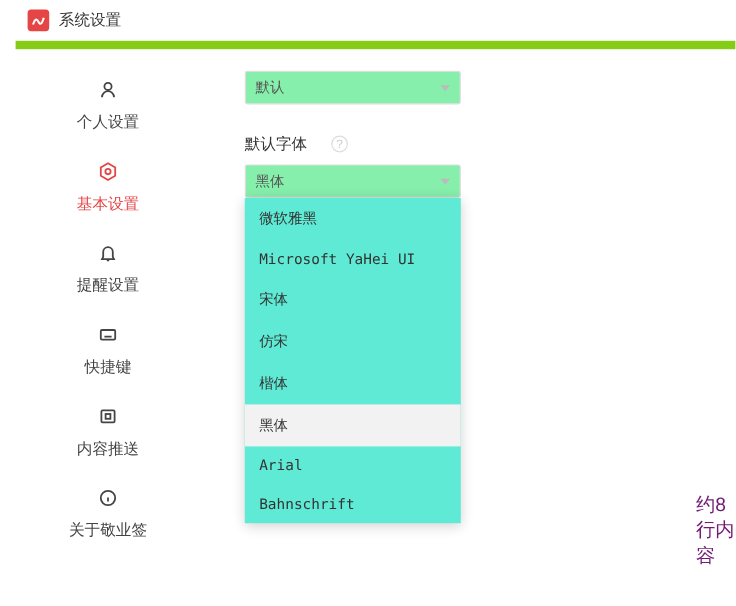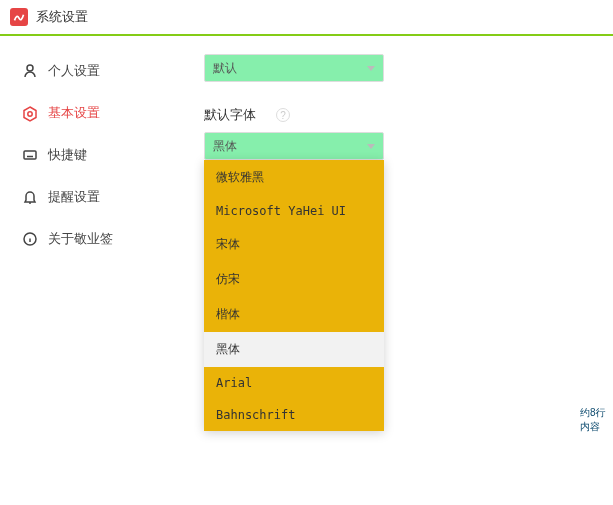--- a/index.html
+++ b/index.html
@@ -10,22 +10,23 @@
     background: #fff;
     width: 613px;
     height: 505px;
     overflow: hidden;
     position: relative;
   }
   .titlebar {
     display: flex;
     align-items: center;
     padding: 8px 10px;
-    border-bottom: 2px solid #84cc16;
+    border-bottom: 7px solid #84cc16;
     gap: 8px;
+    margin-left: 13px;
   }
   .app-logo {
     width: 18px; height: 18px;
     background: #e64545;
     border-radius: 3px;
     display: flex; align-items: center; justify-content: center;
     color: #fff; font-size: 11px; font-weight: bold;
   }
   .titlebar-title { font-size: 13px; color: #333; }
   .main {
@@ -36,22 +37,23 @@
     width: 180px;
     padding: 14px 0;
   }
   .side-item {
     display: flex;
     align-items: center;
     gap: 10px;
     padding: 12px 22px;
     color: #444;
     cursor: pointer;
-  }
-  .side-item.active { color: #e64545; align-items: flex-end; }
+    flex-direction: column;
+  }
+  .side-item.active { color: #e64545; }
   .side-icon { width: 16px; height: 16px; display: inline-flex; align-items: center; justify-content: center; }
   .side-icon svg { width: 16px; height: 16px; stroke: currentColor; fill: none; stroke-width: 1.5; }
   .content {
     flex: 1;
     padding: 18px 24px;
     position: relative;
   }
   .dropdown {
     width: 180px;
     height: 28px;
@@ -86,21 +88,21 @@
     border-radius: 50%;
     font-size: 10px;
     color: #ccc;
     display: inline-flex; align-items: center; justify-content: center;
   }
   .dropdown2-wrap { position: relative; margin-top: 8px; }
   .dropdown-list {
     position: absolute;
     top: 28px; left: 0;
     width: 180px;
-    background: #eab308;
+    background: #5eead4;
     box-shadow: 0 2px 10px rgba(0,0,0,0.18);
     z-index: 10;
     max-height: 340px;
     overflow: hidden;
   }
   .dropdown-list-inner {
     max-height: 340px;
     overflow-y: auto;
   }
   .dropdown-option {
@@ -108,22 +110,22 @@
     font-size: 12px;
     color: #333;
     cursor: pointer;
     font-family: monospace, "SimSun", serif;
   }
   .dropdown-option.selected { background: #f2f2f2; }
   .hint-text {
     position: absolute;
     left: 400px;
     top: 370px;
-    color: #0c4a6e;
-    font-size: 10px;
+    color: #701a75;
+    font-size: 16px;
   }
   .dropdown-list-inner::-webkit-scrollbar { width: 6px; }
   .dropdown-list-inner::-webkit-scrollbar-thumb { background: #ccc; border-radius: 3px; }
 </style>
 </head>
 <body>
 
 <div class="titlebar">
   <div class="app-logo">
     <svg viewBox="0 0 16 16">
@@ -152,41 +154,50 @@
             <polygon points="8,1 14,4.5 14,11.5 8,15 2,11.5 2,4.5"></polygon>
             <circle cx="8" cy="8" r="2.2"></circle>
           </svg>
       </span>
       <span>基本设置</span>
     </div>
 
     <div class="side-item">
       <span class="side-icon">
         <svg viewBox="0 0 16 16">
+            <path d="M4 11V7a4 4 0 018 0v4l1 2H3l1-2z"></path>
+            <line x1="7" y1="14" x2="9" y2="14"></line>
+          </svg>
+      </span>
+      <span>提醒设置</span>
+    </div>
+
+    <div class="side-item">
+      <span class="side-icon">
+        <svg viewBox="0 0 16 16">
             <rect x="2" y="4" width="12" height="8" rx="1"></rect>
             <line x1="5" y1="7" x2="5" y2="7"></line>
             <line x1="8" y1="7" x2="8" y2="7"></line>
             <line x1="11" y1="7" x2="11" y2="7"></line>
             <line x1="5" y1="9.5" x2="11" y2="9.5"></line>
           </svg>
       </span>
       <span>快捷键</span>
     </div>
 
-    <div class="side-item">
-      <span class="side-icon">
-        <svg viewBox="0 0 16 16">
-            <path d="M4 11V7a4 4 0 018 0v4l1 2H3l1-2z"></path>
-            <line x1="7" y1="14" x2="9" y2="14"></line>
-          </svg>
-      </span>
-      <span>提醒设置</span>
-    </div>
-
-
+
+    <div class="side-item">
+      <span class="side-icon">
+        <svg viewBox="0 0 16 16">
+            <rect x="2.5" y="3" width="11" height="10" rx="1"></rect>
+            <rect x="6" y="6" width="4" height="4"></rect>
+          </svg>
+      </span>
+      <span>内容推送</span>
+    </div>
 
     <div class="side-item">
       <span class="side-icon">
         <svg viewBox="0 0 16 16">
             <circle cx="8" cy="8" r="6"></circle>
             <line x1="8" y1="5" x2="8" y2="5"></line>
             <line x1="8" y1="7.5" x2="8" y2="11"></line>
           </svg>
       </span>
       <span>关于敬业签</span>

